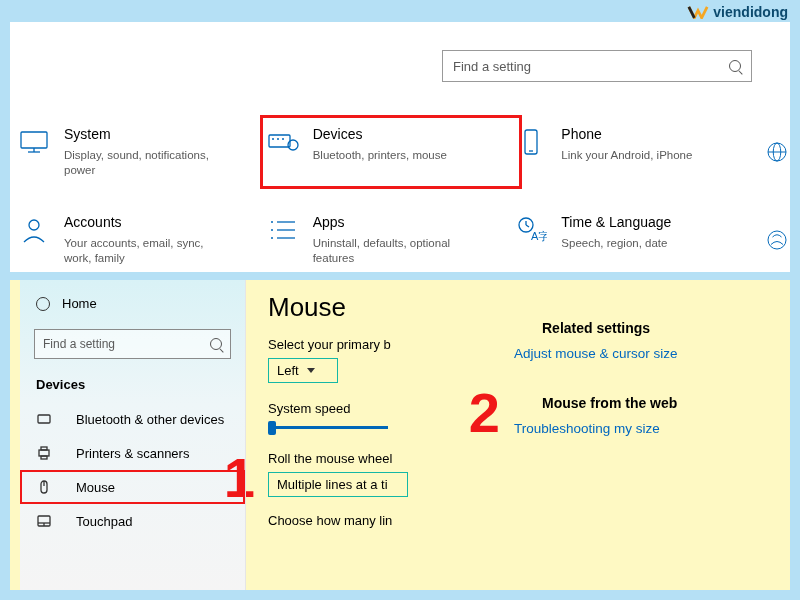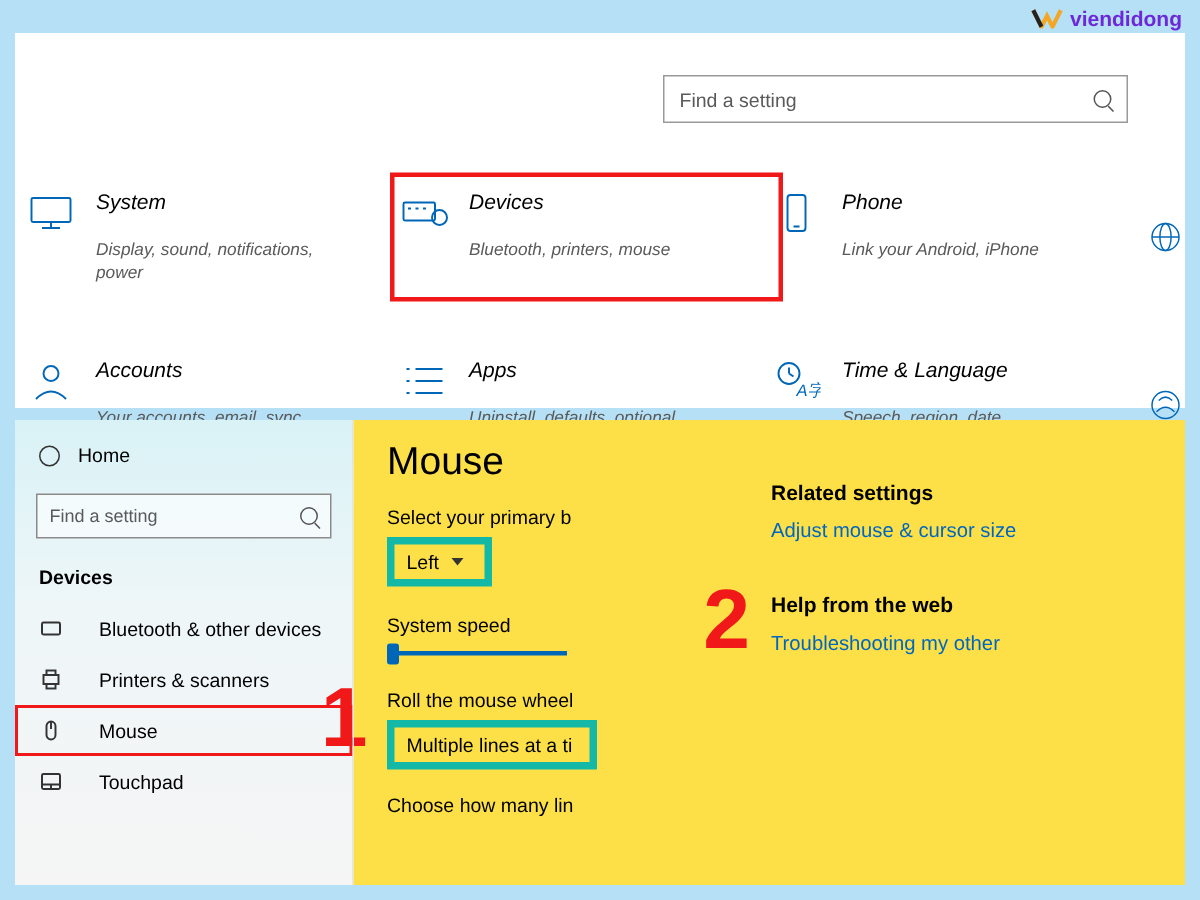--- a/index.html
+++ b/index.html
@@ -1,65 +1,65 @@
 <!DOCTYPE html>
 <html><head>
 <meta charset="utf-8">
 <style>
   * { margin: 0; padding: 0; box-sizing: border-box; font-family: "Segoe UI", Arial, sans-serif; }
   body { background: #b5e0f5; width: 800px; height: 600px; overflow: hidden; position: relative; }
 
   .watermark { position: absolute; top: 4px; right: 12px; display: flex; align-items: center; gap: 4px; z-index: 50; }
   .wm-logo { width: 22px; height: 16px; display: flex; align-items: center; }
-  .wm-text { font-weight: 700; font-size: 14px; color: #6d28d9; }
+  .wm-text { font-weight: 700; font-size: 14px; color: #0c4a6e; }
 
   
   .top-panel { position: absolute; left: 10px; top: 22px; right: 10px; height: 250px; background: #fff; }
   .search-wrap { position: absolute; top: 28px; right: 38px; width: 310px; }
   .search-box { display: flex; align-items: center; justify-content: space-between; border: 1px solid #999; padding: 6px 10px; height: 32px; }
   .search-box span { color: #5a5a5a; font-size: 13px; }
   .mag { width: 12px; height: 12px; border: 1.2px solid #555; border-radius: 50%; position: relative; }
   .mag::after { content: ""; position: absolute; width: 5px; height: 1.2px; background: #555; transform: rotate(45deg); bottom: -2px; right: -3px; }
 
-  .cat-grid { position: absolute; left: 8px; right: 0; top: 100px; display: grid; grid-template-columns: repeat(3,1fr) 26px; row-gap: 40px; font-style: italic; }
+  .cat-grid { position: absolute; left: 8px; right: 0; top: 100px; display: grid; grid-template-columns: repeat(3,1fr) 26px; row-gap: 28px; }
   .cat { display: flex; gap: 14px; align-items: flex-start; cursor: pointer; padding: 4px 0; }
   .cat-icon { width: 32px; height: 32px; flex: 0 0 32px; display: flex; justify-content: center; }
   .cat-icon svg { stroke: #0067b8; fill: none; stroke-width: 1.3; }
   .cat-title { font-size: 14px; color: #000; }
-  .cat-sub { font-size: 11.5px; color: #5a5a5a; margin-top: 18px; line-height: 1.3; max-width: 150px; }
+  .cat-sub { font-size: 11.5px; color: #5a5a5a; margin-top: 6px; line-height: 1.3; max-width: 150px; }
   .highlight-red { outline: 3px solid #f01818; outline-offset: 4px; }
 
   .edge-icon { width: 26px; display:flex; align-items:center; justify-content:center; }
 
   
-  .bottom-panel { position: absolute; left: 10px; right: 10px; top: 280px; bottom: 10px; background: #fde047; display: flex; }
+  .bottom-panel { position: absolute; left: 10px; right: 10px; top: 280px; bottom: 10px; background: #fef9c3; display: flex; padding-left: 10px; }
   .sidebar { width: 225px; background: linear-gradient(180deg,#d9f2f6 0%, #eef6f8 40%, #f5f5f5 100%); padding: 10px 0; position: relative; }
   .home-row { display:flex; align-items:center; gap:12px; padding: 6px 16px; font-size: 13px; cursor:pointer; }
   .gear { width:14px; height:14px; border:1.4px solid #333; border-radius:50%; position:relative; }
   .sb-search { margin: 12px 14px 14px 14px; border:1px solid #8a8a8a; height:30px; display:flex; align-items:center; justify-content:space-between; padding:0 8px; background:rgba(255,255,255,0.6);}
   .sb-search span { font-size:12px; color:#5a5a5a;}
   .sb-heading { font-size:13px; font-weight:600; padding: 4px 16px 10px 16px; }
   .sb-item { display:flex; align-items:center; gap:24px; padding: 9px 16px; font-size: 13px; cursor:pointer; }
   .sb-item svg { width:16px; height:16px; stroke:#333; fill:none; stroke-width:1.3;}
   .mouse-hl { outline: 2.5px solid #f01818; outline-offset: -2px; }
 
   .num-badge { position:absolute; font-size: 56px; font-weight: 800; color:#f01818; }
   .n1 { right: -10px; top: 165px; }
 
   .mid { flex:1; padding: 12px 18px 0 22px; position:relative; border-left:1px solid #e5e5e5; }
   .mid h1 { font-size: 26px; font-weight: 400; margin-bottom: 14px; }
   .label { font-size: 13px; color:#000; margin-bottom:6px; margin-top:10px;}
-  .dropdown { border:5px solid #14b8a6; display:inline-flex; align-items:center; padding: 4px 8px; font-size:13px; gap:8px; min-width:70px; cursor:pointer;}
+  .dropdown { border:1px solid #14b8a6; display:inline-flex; align-items:center; padding: 4px 8px; font-size:13px; gap:8px; min-width:70px; cursor:pointer;}
   .chev { width:0; height:0; border-left:4px solid transparent; border-right:4px solid transparent; border-top:5px solid #333;}
   .slider-track { width:120px; height:3px; background:#0067b8; margin-top:10px; position:relative;}
   .slider-track::after{content:"";position:absolute;left:0;top:-5px;width:8px;height:14px;background:#0067b8;border-radius:2px;}
   .n2 { position:absolute; right:-10px; top:100px; font-size:56px; font-weight:800; color:#f01818;}
 
   .right { width: 300px; padding: 40px 24px 0 24px; }
-  .rh { font-size: 14px; font-weight:600; margin-bottom:10px;}
+  .rh { font-size: 14px; font-weight:600; margin-bottom:10px;margin-left:28px;}
   .rh2 { margin-top: 34px; }
   .link { font-size: 13.5px; color:#0067c0; cursor:pointer; margin-bottom:10px; display:block;}
   .link-hl { outline:2.5px solid #f01818; padding:3px 6px; margin-left:-6px; display:inline-block;}
 </style>
 </head>
 <body>
 
 <div class="watermark">
   <span class="wm-logo">
     <svg viewBox="0 0 24 16">
@@ -251,17 +251,17 @@
 
     <div class="label" style="margin-top:16px">Choose how many lin</div>
 
     <div class="n2">2</div>
   </div>
 
   <div class="right">
     <div class="rh">Related settings</div>
     <span class="link">Adjust mouse &amp; cursor size</span>
 
-    <div class="rh rh2">Help from the web</div>
-    <span class="link">Troubleshooting my other</span>
+    <div class="rh rh2">Mouse from the web</div>
+    <span class="link">Troubleshooting my size</span>
   </div>
 
 </div>
 
 </body></html>

